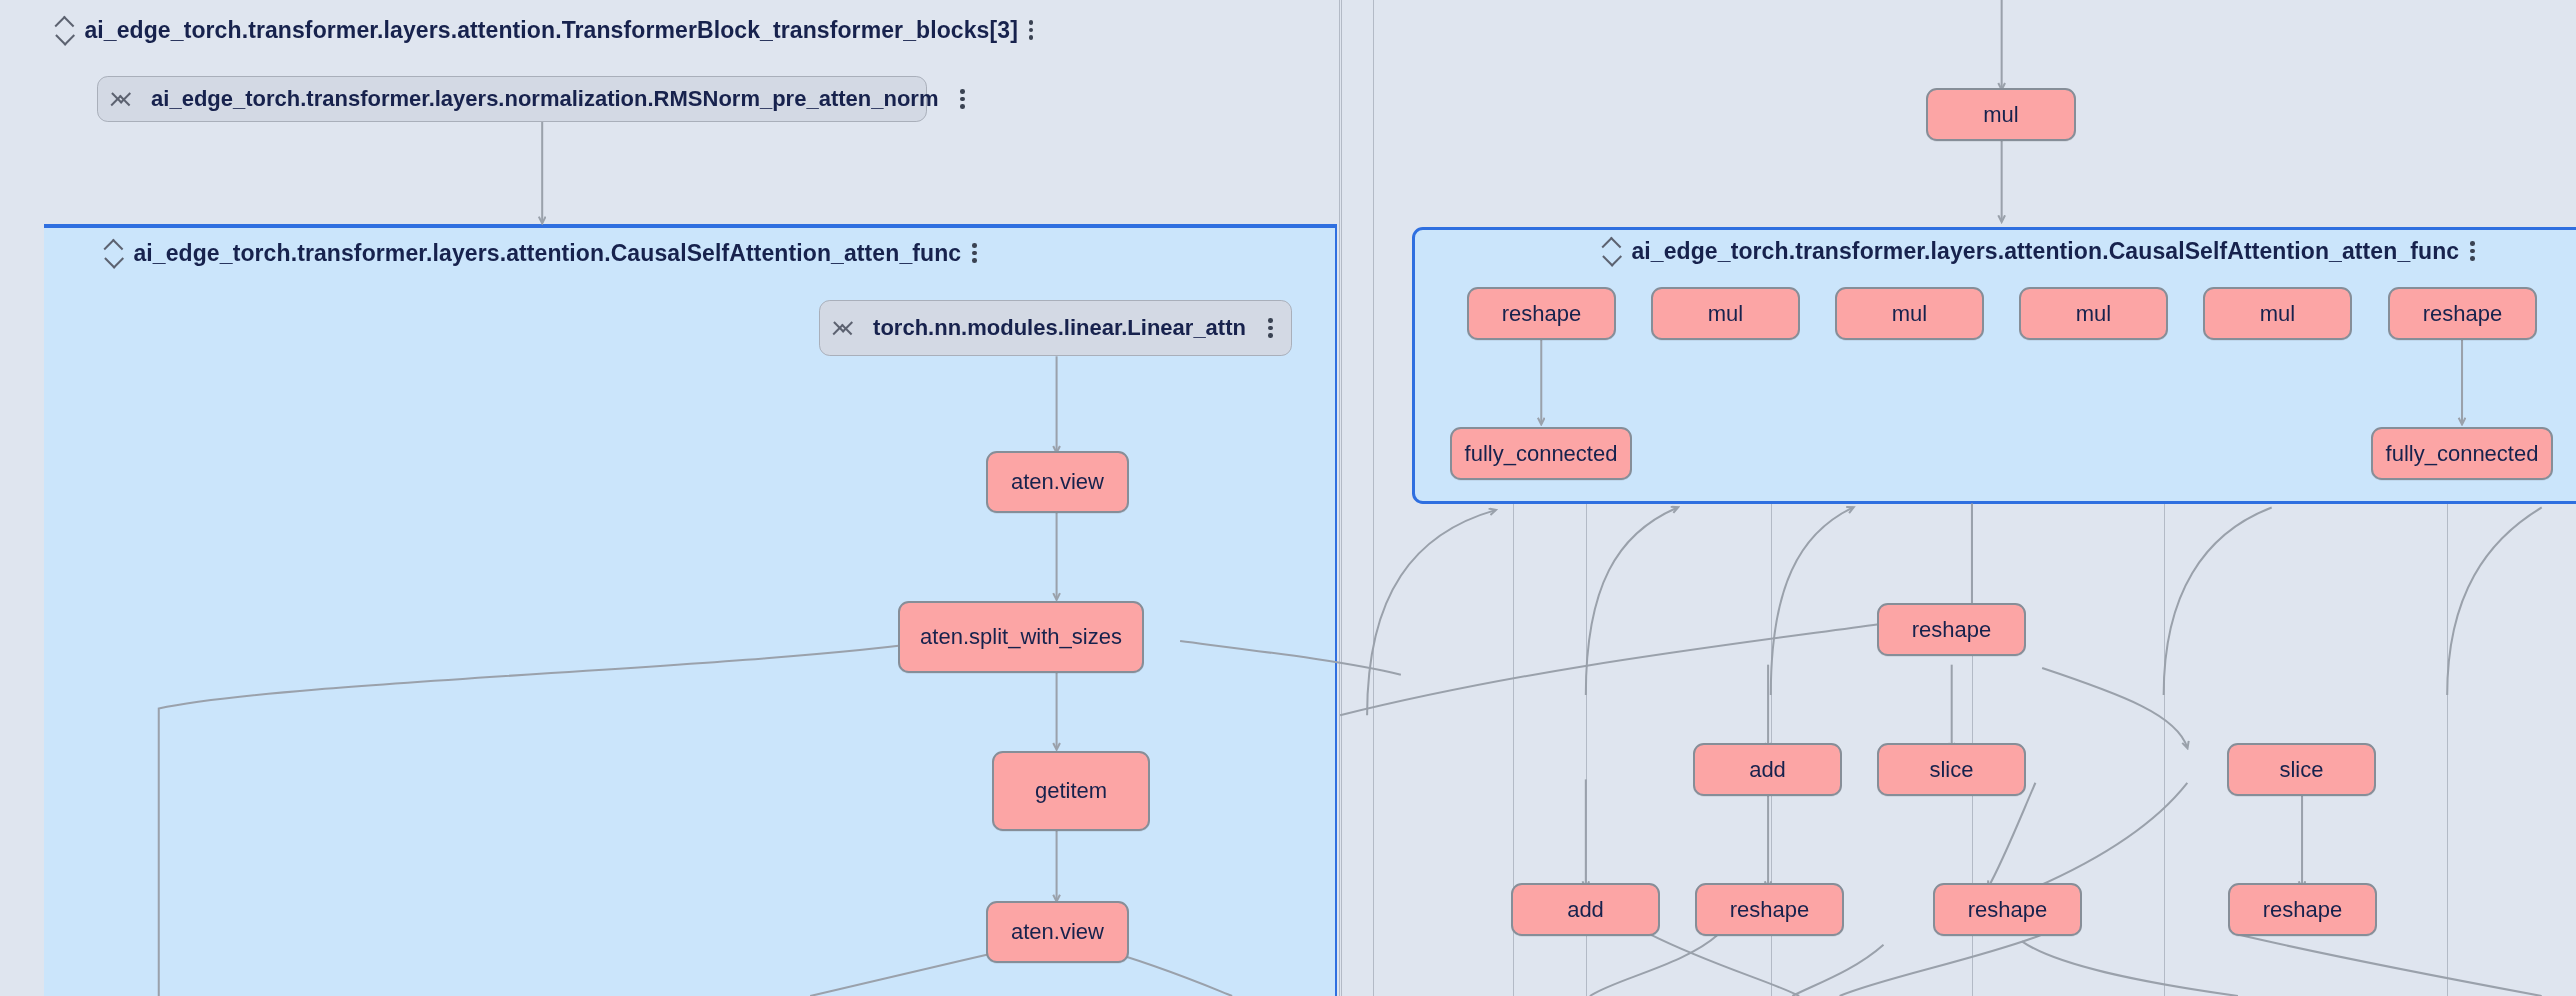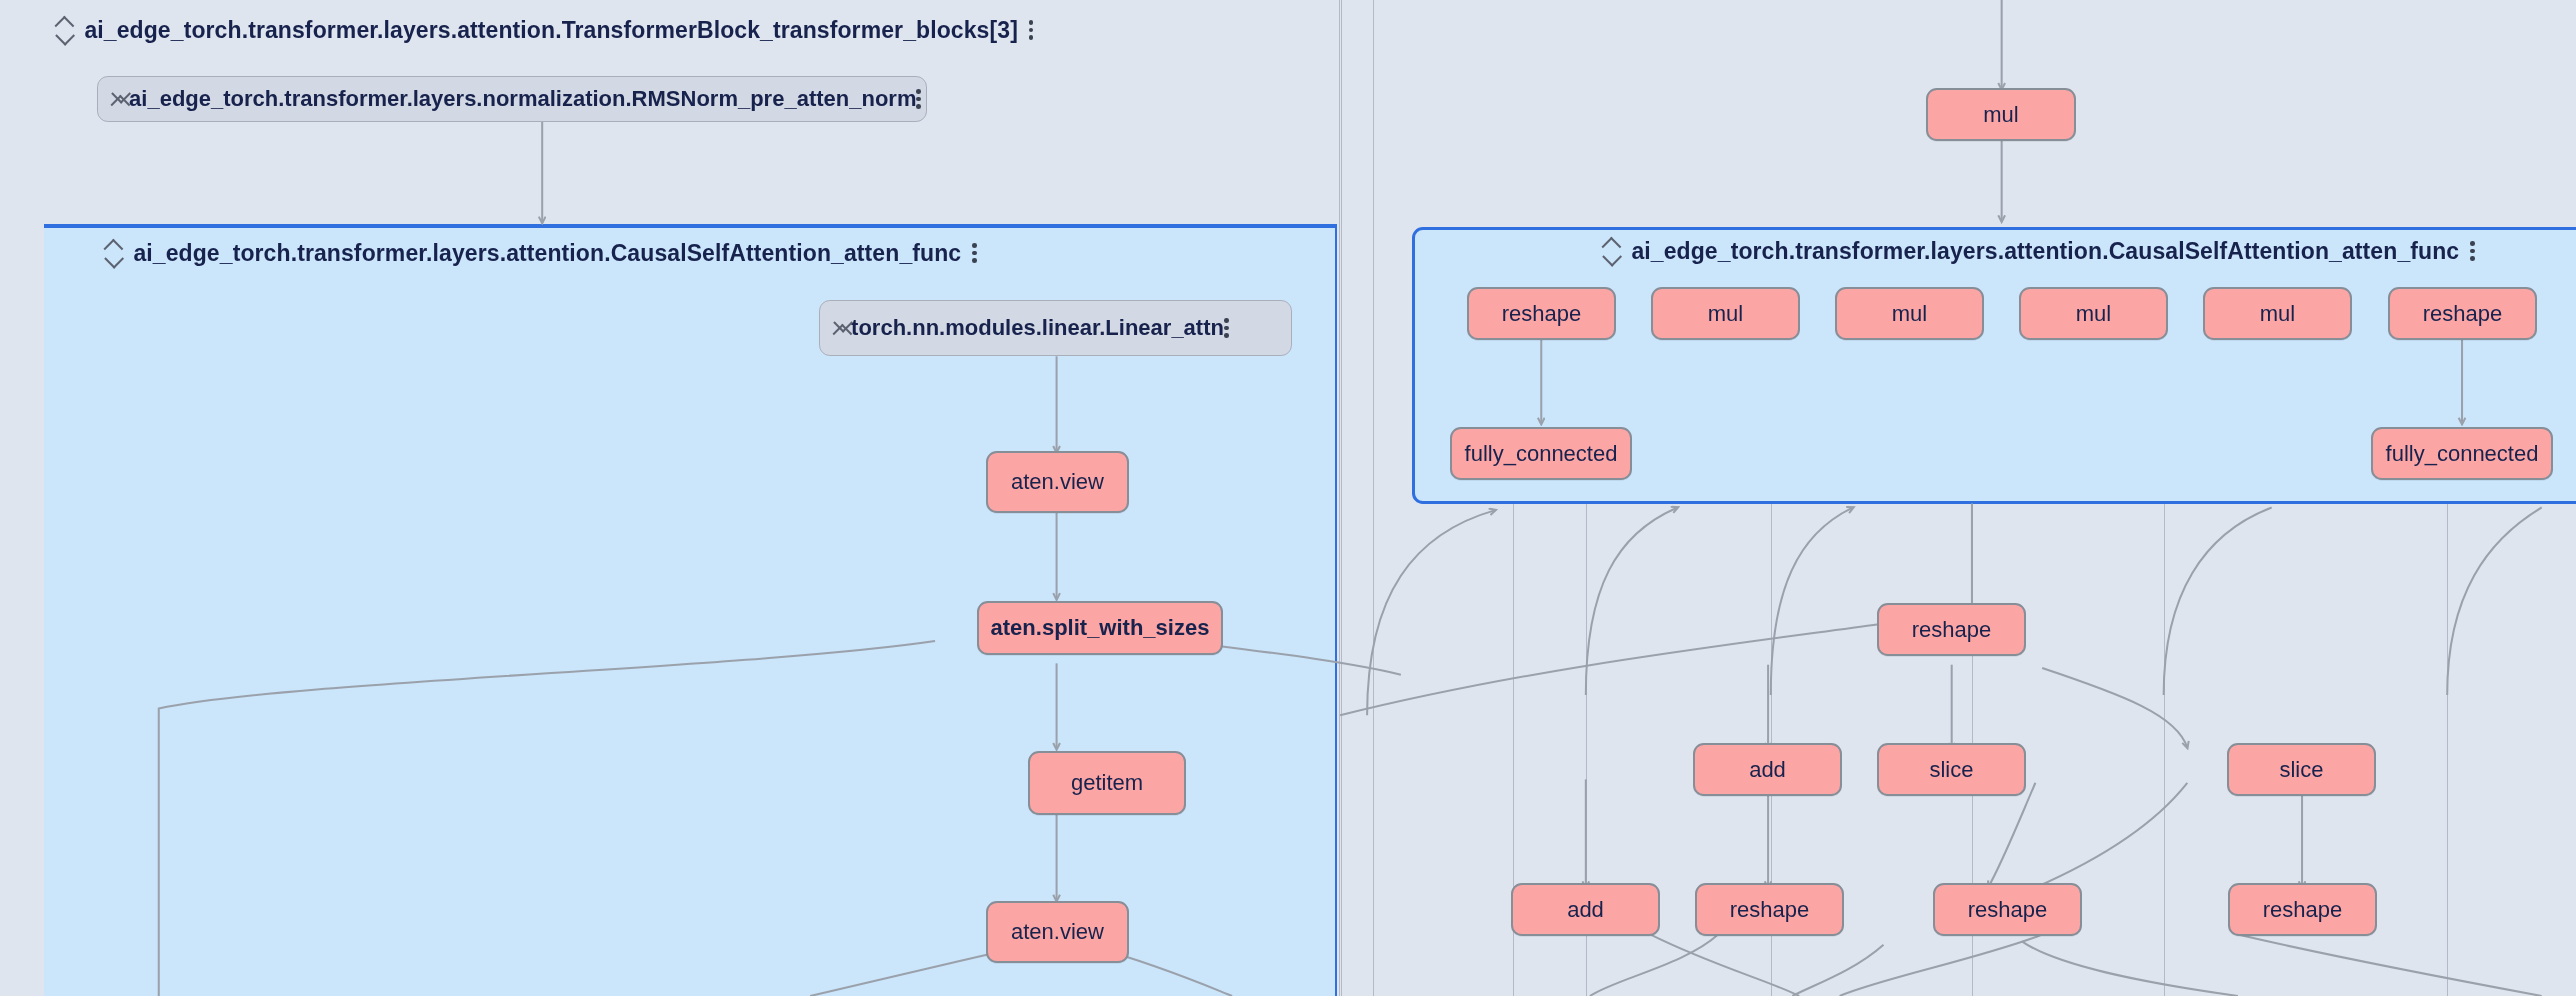--- a/index.html
+++ b/index.html
@@ -90,21 +90,21 @@
   .kebab i:nth-child(1) { top: 3.4px; }
   .kebab i:nth-child(2) { top: 10.8px; }
   .kebab i:nth-child(3) { top: 18px; }
 
   
   .pill {
     position: absolute;
     box-sizing: border-box;
     display: flex;
     align-items: center;
-    gap: 0;
+    gap: 22px;
     padding: 0 12px 0 13.5px;
     background: #d3d9e4;
     border: 1.4px solid #a9afba;
     border-radius: 10.8px;
     white-space: nowrap;
     cursor: pointer;
   }
   .pill .ptext {
     font-size: 22px;
     font-weight: bold;
@@ -268,25 +268,25 @@
         <i></i>
         <i></i>
         <i></i>
       </span>
   </div>
 
   <div class="node" style="left:942px; top:451px; width:143px; height:62px;">
     <span class="ntext">aten.view</span>
   </div>
 
-  <div class="node" style="left:933px; top:601px; width:246px; height:54px;font-weight:bold;">
+  <div class="node" style="left:854px; top:601px; width:246px; height:72px;">
     <span class="ntext">aten.split_with_sizes</span>
   </div>
 
-  <div class="node" style="left:984px; top:751px; width:158px; height:64px;">
+  <div class="node" style="left:948px; top:751px; width:158px; height:80px;">
     <span class="ntext">getitem</span>
   </div>
 
   <div class="node" style="left:942px; top:901px; width:143px; height:62px;">
     <span class="ntext">aten.view</span>
   </div>
 
   <div class="node" style="left:1882px; top:88px; width:150px; height:53px;">
     <span class="ntext">mul</span>
   </div>

